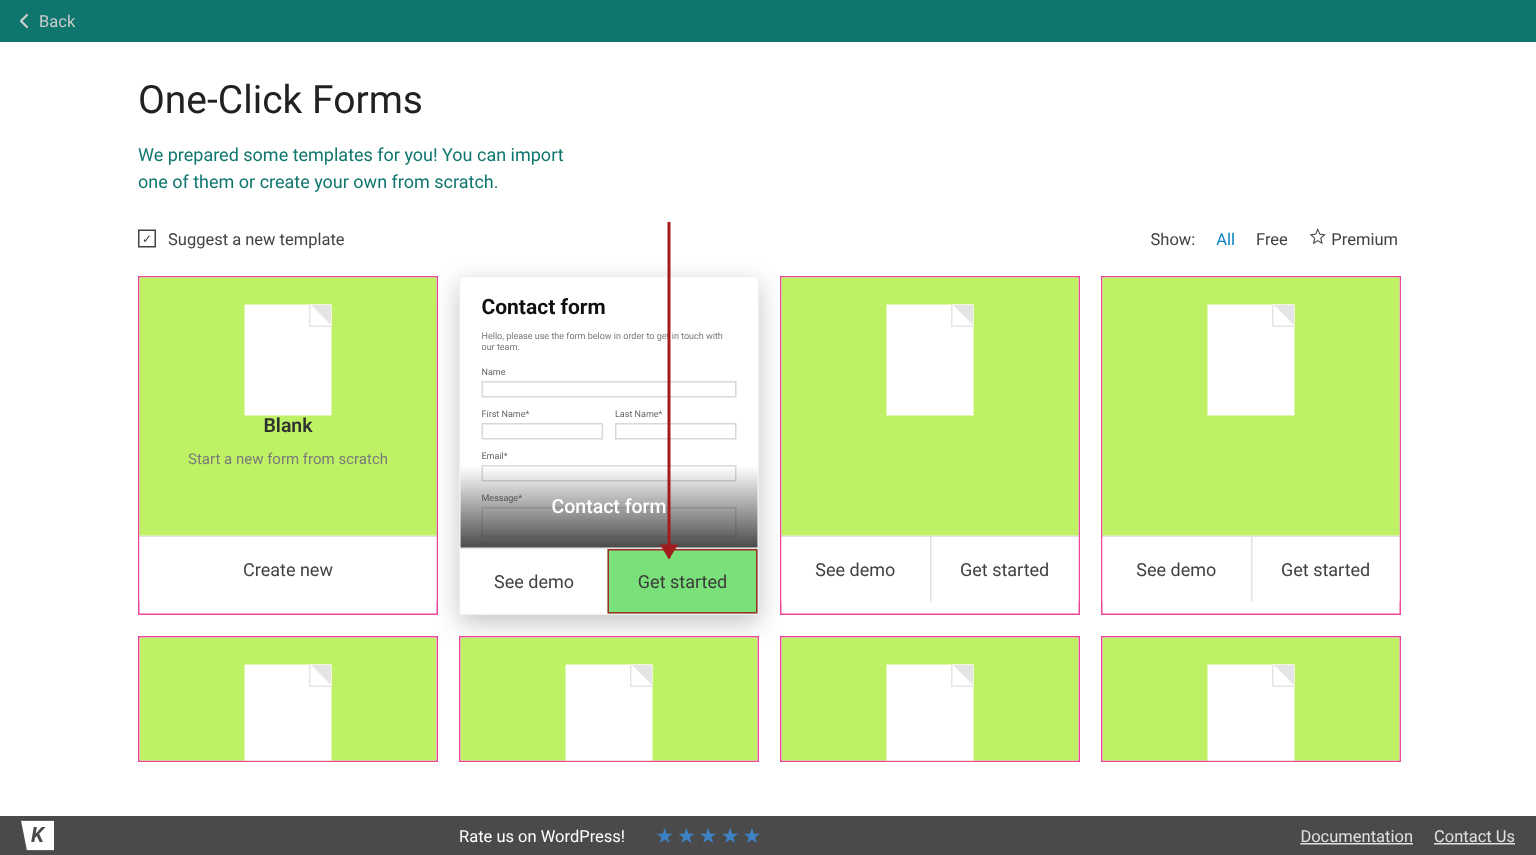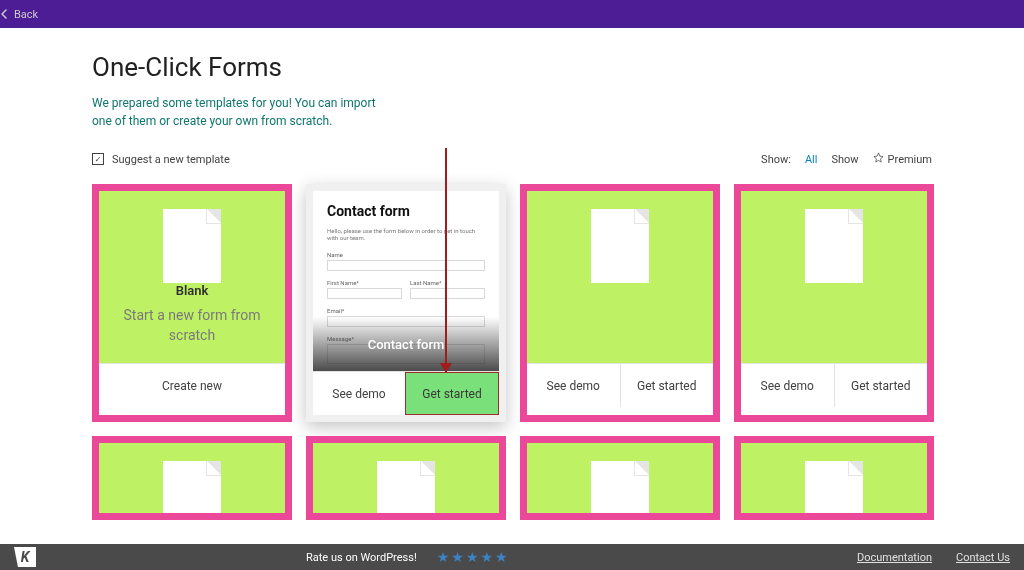--- a/index.html
+++ b/index.html
@@ -8,23 +8,24 @@
     background: #ffffff;
     width: 1024px;
     height: 570px;
     overflow: hidden;
     position: relative;
   }
 
   
   .topbar {
     height: 28px;
-    background: #4c1d95;
+    background: #0f766e;
     display: flex;
     align-items: center;
+    padding-left: 12px;
     color: #cccccc;
     font-size: 11px;
   }
   .topbar .back { display: flex; align-items: center; cursor: pointer; }
   .topbar .chev { margin-right: 6px; display: inline-flex; }
 
   
   .wrap {
     padding: 24px 92px 0 92px;
   }
@@ -66,21 +67,21 @@
   .show .star-opt { display: inline-flex; align-items: center; gap: 4px; }
 
   
   .grid {
     display: grid;
     grid-template-columns: repeat(4, 200px);
     gap: 14px;
   }
 
   .card {
-    border: 7px solid #ec4899;
+    border: 1px solid #ec4899;
     background: #ffffff;
     position: relative;
     display: flex;
     flex-direction: column;
   }
   .thumb {
     height: 172px;
     background: #bef264;
     display: flex;
     align-items: flex-start;
@@ -118,21 +119,21 @@
     padding: 0 14px;
     text-align: center;
   }
   .thumb-title {
     font-size: 13px;
     font-weight: 600;
     color: #313131;
     margin-bottom: 8px;
   }
   .thumb-desc {
-    font-size: 14px;
+    font-size: 10px;
     color: #7a7a7a;
     line-height: 1.4;
   }
 
   .actions {
     display: flex;
     height: 44px;
     border-top: 1px solid #e2e2e2;
   }
   .actions button,
@@ -220,21 +221,21 @@
     font-weight:700;
     font-style:italic;
     display:inline-flex; align-items:center; justify-content:center;
     font-size:14px;
     margin-right: 270px;
     clip-path: polygon(0 0, 100% 0, 100% 100%, 18% 100%);
   }
   .footer .rate { display:flex; align-items:center; gap:20px; }
   .footer .stars { display:flex; gap:2px; }
   .footer .star { color:#3d82c4; font-size:14px;}
-  .footer .links { margin-left:auto; display:flex; gap:24px;}
+  .footer .links { margin-left:auto; display:flex; gap:14px;}
   .footer .links a { color:#e0e0e0; text-decoration:underline; cursor:pointer;}
 
 </style>
 </head>
 <body>
 
 <div class="topbar">
   <div class="back">
     <span class="chev">
       <svg width="8" height="10" viewBox="0 0 8 10">
@@ -250,21 +251,21 @@
   <p class="subtitle">We prepared some templates for you! You can import one of them or create your own from scratch.</p>
 
   <div class="filter-row">
     <div class="suggest">
       <span class="box">✓</span>
       <span>Suggest a new template</span>
     </div>
     <div class="show">
       <span class="lbl">Show:</span>
       <span class="opt active">All</span>
-      <span class="opt">Show</span>
+      <span class="opt">Free</span>
       <span class="opt star-opt">
         <span>
           <svg width="11" height="11" viewBox="0 0 24 24">
               <path d="M12 2l2.9 6.9L22 10l-5.5 4.8L18 22l-6-3.6L6 22l1.5-7.2L2 10l7.1-1.1z" fill="none" stroke="#424242" stroke-width="1.6"></path>
             </svg>
         </span>
         <span>Premium</span>
       </span>
     </div>
   </div>

